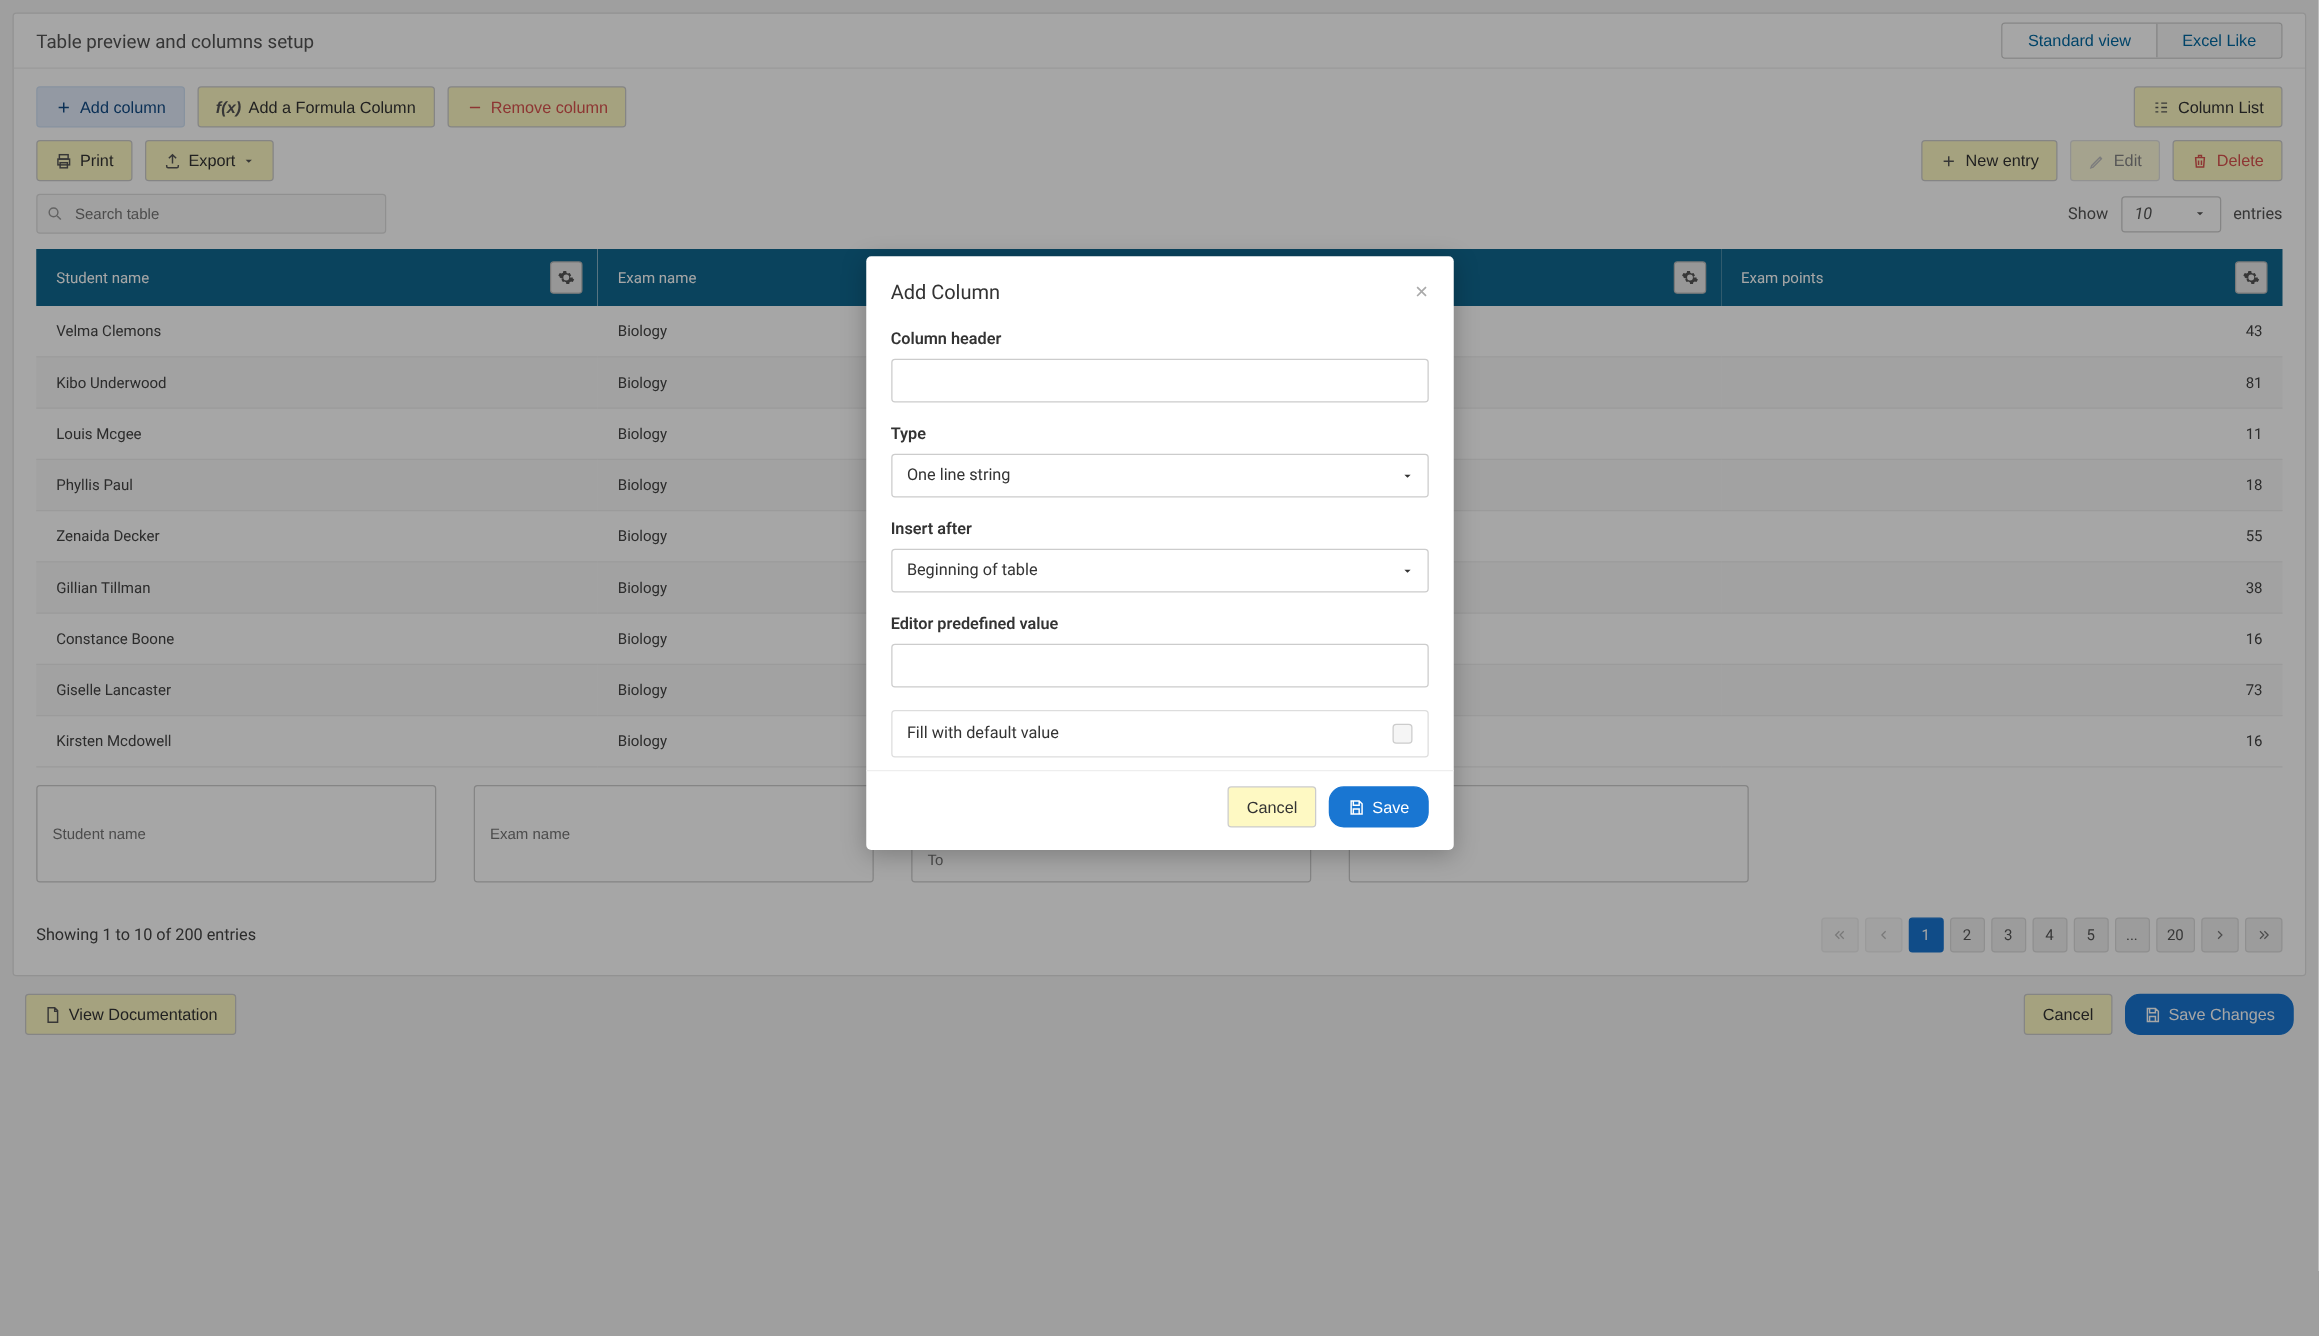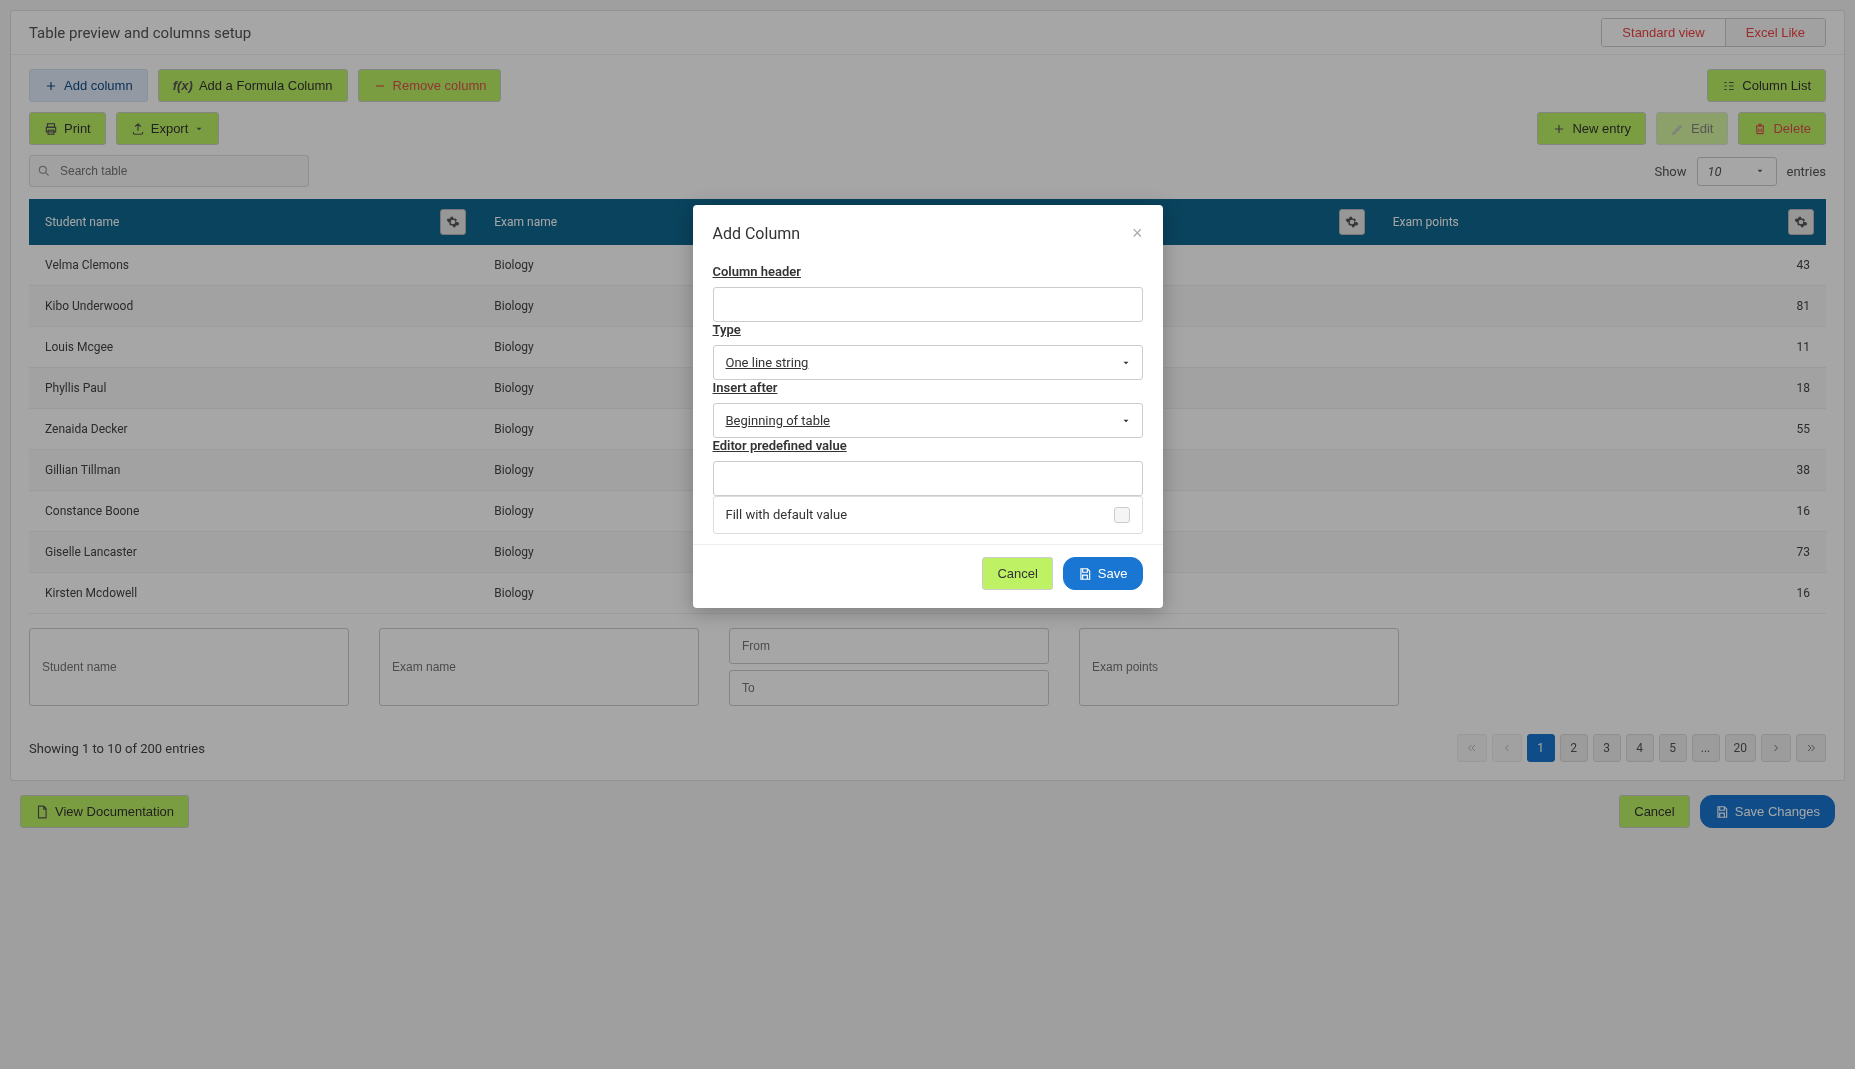--- a/index.html
+++ b/index.html
@@ -46,21 +46,21 @@
       border: 1px solid #ccc;
       border-radius: 3px;
       overflow: hidden;
     }
     .view-toggle button {
       border: none;
       background: #f7f7f7;
       padding: 6px 20px;
       font-size: 13px;
       cursor: pointer;
-      color: #ef4444;
+      color: #0369a1;
     }
     .view-toggle button.active {
       background: #fff;
     }
     .view-toggle button + button {
       border-left: 1px solid #ccc;
     }
     .toolbar-row {
       display: flex;
       align-items: center;
@@ -71,21 +71,21 @@
       display: flex;
       gap: 10px;
       align-items: center;
     }
     .btn {
       display: inline-flex;
       align-items: center;
       gap: 6px;
       padding: 8px 14px;
       border: 1px solid #ccc;
-      background: #bef264;
+      background: #fef9c3;
       border-radius: 3px;
       font-size: 13px;
       cursor: pointer;
       color: #333;
     }
     .btn-add-col {
       background: #e2ecfa;
       border-color: #cfe0f5;
       color: #114a85;
     }
@@ -286,21 +286,21 @@
       font-size: 18px;
       color: #aaa;
       cursor: pointer;
       background: none;
       border: none;
     }
     .modal-body {
       padding: 10px 20px;
     }
     .form-group {
-      text-decoration: underline;
+      margin-bottom: 18px;
     }
     .form-label {
       display: block;
       font-size: 13px;
       font-weight: 600;
       color: #333;
       margin-bottom: 8px;
     }
     .form-control {
       width: 100%;

